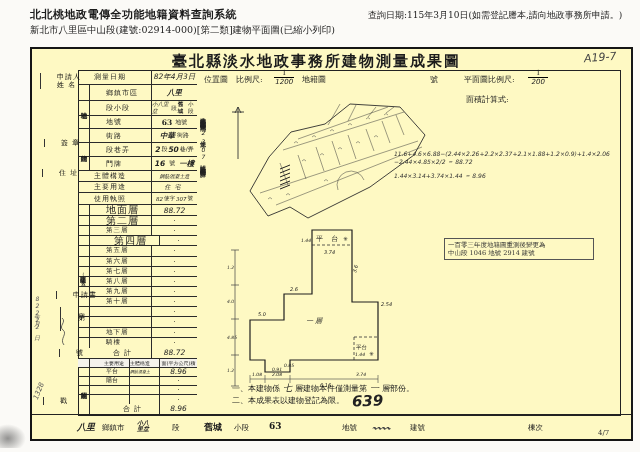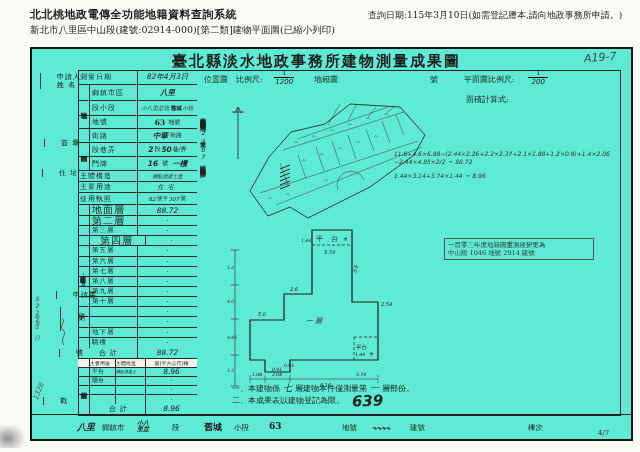--- a/index.html
+++ b/index.html
@@ -6,31 +6,31 @@
   .page{position:relative;width:640px;height:452px;background:#fbfaf7;font-family:"DejaVu Serif",serif;color:#1c1c1c;overflow:hidden;}
   .abs{position:absolute;}
   .hw{font-family:"DejaVu Sans",sans-serif;font-style:italic;color:#222;}
   .stamp{font-weight:bold;}
   .vtext{writing-mode:vertical-rl;text-orientation:upright;}
   
   .hdr-sys{left:30px;top:7px;font-size:11px;font-weight:bold;letter-spacing:.5px;}
   .hdr-sub{left:30px;top:24px;font-size:9.5px;}
   .hdr-date{left:368px;top:9px;font-size:9px;}
   
-  .doc{position:absolute;left:30px;top:47px;width:599px;height:390px;border:2px solid #151515;background:#5eead4;}
+  .doc{position:absolute;left:30px;top:47px;width:599px;height:390px;border:2px solid #151515;background:#fef9c3;}
   .doc-title{left:0;right:30px;top:3px;text-align:center;font-size:15px;font-weight:bold;letter-spacing:2px;}
   .page-mark{left:552px;top:2px;font-size:11px;color:#444;transform:rotate(-4deg);}
   .content-frame{left:46px;top:21px;width:541px;height:344px;border:1px solid #222;}
   
   .mlabel{font-size:7px;letter-spacing:1px;color:#111;border-left:1px solid #333;padding-left:16px;line-height:8px;}
   .margin-hw{left:0px;top:246px;height:100px;font-size:6px;color:#555;}
   .margin-hw2{left:-2px;top:338px;font-size:7px;color:#555;transform:rotate(-68deg);}
   
   .ft{left:46px;top:21px;width:119px;height:344px;position:absolute;}
-  .ft-row{display:flex;box-sizing:border-box;border-bottom:1px solid #2a2a2a;overflow:hidden;}
+  .ft-row{display:flex;box-sizing:border-box;border-bottom:1px solid #2a2a2a;overflow:hidden;padding-left:14px;}
   .ft-row:last-child{border-bottom:none;}
   .cell{box-sizing:border-box;height:100%;display:flex;align-items:center;overflow:hidden;}
   .cr{border-right:1px solid #2a2a2a;}
   .lab{font-size:7px;padding-left:2px;letter-spacing:1px;}
   .val{font-size:7.5px;justify-content:center;flex:1;}
   .ind{width:12px;flex:none;}
   .w48{width:48px;flex:none;}
   .w60{width:60px;flex:none;}
   .w26{width:26px;flex:none;}
   .w30{width:30px;flex:none;}
@@ -293,21 +293,21 @@
     <div class="abs side-note vtext">
       <span>本建物平面圖及建物面積係依使用執照</span><span class="hw">82</span><span>使字第</span><span class="hw">307</span><span>號設計圖及竣工平面圖轉繪計算</span>
     </div>
 
     <div class="abs scale-row" style="left:172px;top:25px;">位置圖</div>
     <div class="abs scale-row" style="left:204px;top:25px;">比例尺:</div>
     <div class="abs frac" style="left:242px;top:20px;">
       <span class="num">1</span>
       <span class="den hw">1200</span>
     </div>
-    <div class="abs scale-row" style="left:282px;top:25px;">地籍圖</div>
+    <div class="abs scale-row" style="left:270px;top:25px;">地籍圖</div>
     <div class="abs scale-row" style="left:398px;top:25px;">號</div>
     <div class="abs scale-row" style="left:432px;top:25px;">平面圖比例尺:</div>
     <div class="abs frac" style="left:496px;top:20px;">
       <span class="num">1</span>
       <span class="den hw">200</span>
     </div>
     <div class="abs scale-row" style="left:434px;top:45px;">面積計算式:</div>
     <div class="abs calc hw" id="calc-lines">
         <div class="">11.6+4.6×6.88−(2.44×2.26+2.2×2.37+2.1×1.88+1.2×0.9)+1.4×2.06</div>
         <div class="">−2.44×4.85×2/2 ＝ 88.72</div>

